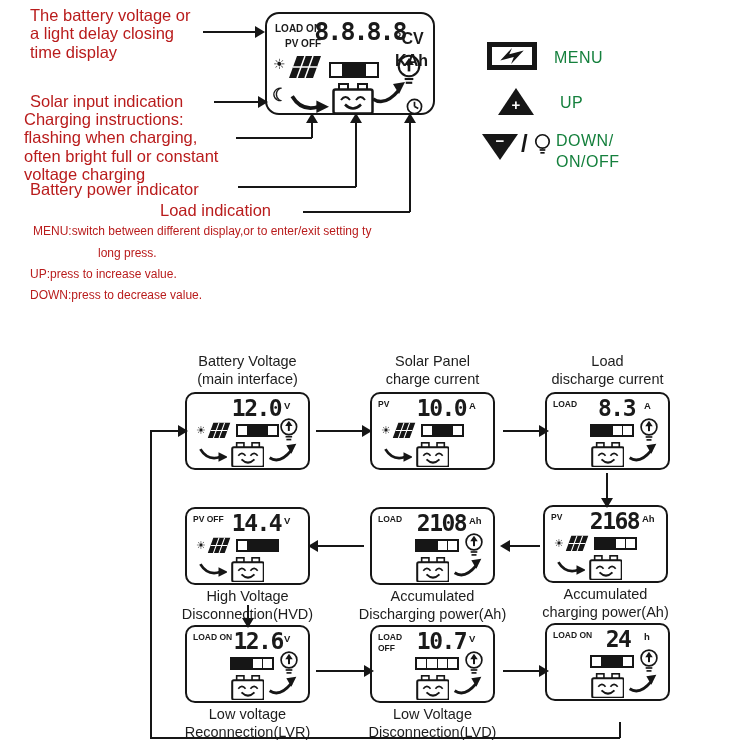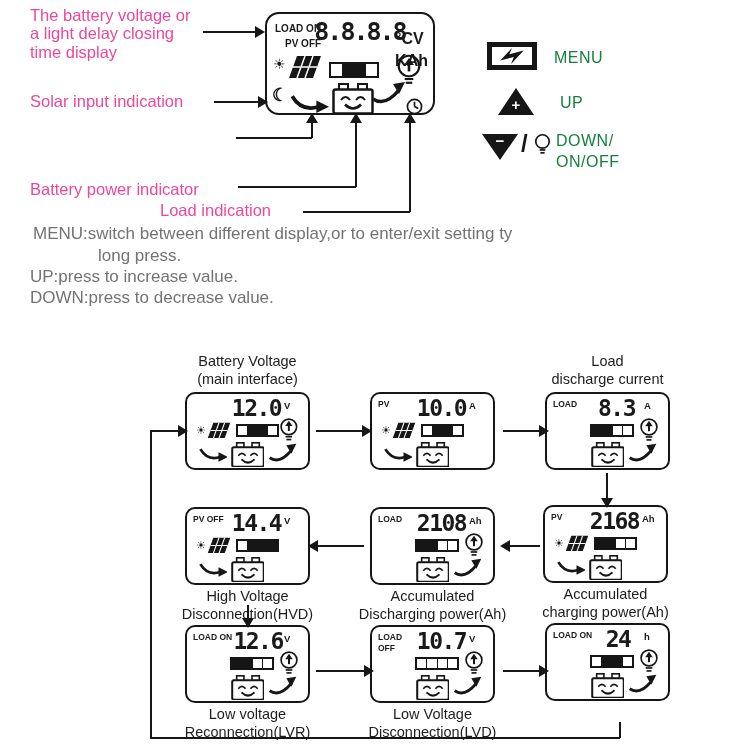--- a/index.html
+++ b/index.html
@@ -1,21 +1,21 @@
 <!DOCTYPE html>
 <html><head>
 <meta charset="utf-8">
 <style>
   *{margin:0;padding:0;box-sizing:border-box}
   html,body{width:750px;height:750px}
   body{background:#fff;font-family:"Liberation Sans",sans-serif;color:#1a1a1a}
   .page{position:relative;width:750px;height:750px;background:#fff;overflow:hidden}
 
   
-  .note{position:absolute;font-size:16.5px;line-height:1.12;white-space:pre-line;color:#ec4899}
+  .note{position:absolute;font-size:16.5px;line-height:1.12;white-space:pre-line;color:#b91c1c}
   .n1{left:30px;top:6px}
   .n2{left:30px;top:92px}
   .n3{left:24px;top:110px}
   .n4{left:30px;top:180px}
   .n5{left:160px;top:201px}
 
   
   .lcd{position:absolute;background:#fff;border:2.5px solid #161616;border-radius:14px}
   .main-lcd{left:265px;top:12px;width:170px;height:103px}
   .ml-status{position:absolute;left:8px;top:7px;font-weight:bold;font-size:10px;line-height:1.5;text-align:right}
@@ -46,21 +46,21 @@
   .tri-up{left:498px;top:88px;width:36px;height:27px;clip-path:polygon(50% 0,100% 100%,0 100%)}
   .tri-up .sign{position:absolute;left:0;right:0;bottom:0;text-align:center;color:#fff;font-weight:bold;font-size:15px;line-height:1.4}
   .lbl-up{left:560px;top:93px}
   .tri-down{left:482px;top:134px;width:36px;height:26px;clip-path:polygon(0 0,100% 0,50% 100%)}
   .tri-down .sign{position:absolute;left:0;right:0;top:-2px;text-align:center;color:#fff;font-weight:bold;font-size:15px;line-height:1.2}
   .slash{position:absolute;left:521px;top:130px;font-size:24px;font-weight:bold;color:#161616}
   .mini-bulb{position:absolute;left:534px;top:133px;width:17px;height:23px}
   .lbl-down{left:556px;top:131px}
 
   
-  .instr{position:absolute;font-size:17px;color:#737373}
+  .instr{position:absolute;font-size:12px;color:#b91c1c}
   .i1{left:33px;top:224px}
   .i2{left:98px;top:246px}
   .i3{left:30px;top:267px}
   .i4{left:30px;top:288px}
 
   
   .banner{position:absolute;left:170px;top:308px;width:563px;height:38px;background:#454545;color:#fff;font-weight:bold;font-size:21px;letter-spacing:1.5px;text-align:center;line-height:38px}
 
   
   #flow{position:absolute;left:0;top:0;width:750px;height:750px}
@@ -91,20 +91,24 @@
 </style>
 </head>
 <body>
 
 <div class="page">
 
   <div class="note n1">The battery voltage or
 a light delay closing
 time display</div>
   <div class="note n2">Solar input indication</div>
+  <div class="note n3">Charging instructions:
+flashing when charging,
+often bright full or constant
+voltage charging</div>
   <div class="note n4">Battery power indicator</div>
   <div class="note n5">Load indication</div>
 
   <div class="lcd main-lcd">
     <div class="ml-status">
       <span>LOAD ON</span>
       <span>PV OFF</span>
     </div>
     <div class="ml-digits">8.8.8.8</div>
     <div class="ml-units">
@@ -252,20 +256,22 @@
         <span class="arrowr">
               <svg viewBox="0 0 36 26">
                 <path d="M2 19 Q14 27 28 10" fill="none" stroke="#161616" stroke-width="3.5"></path>
                 <polygon points="22,4 34,2 28,14" fill="#161616"></polygon>
               </svg>
             </span>
       </div>
     </div>
   </div>
       <div class="screen-group label-above" style="left: 370px; top: 392px;">
+    <div class="screen-label">Solar Panel
+charge current</div>
     <div class="lcd mini">
       <div class="scr-top">
         <span class="scr-status">PV</span>
         <span class="scr-digits">10.0</span>
         <span class="scr-unit">A</span>
       </div>
       <div class="scr-mid">
         <span class="sunpanel">
           <span class="sun-glyph">☀</span>
           <span class="panel-svg">

